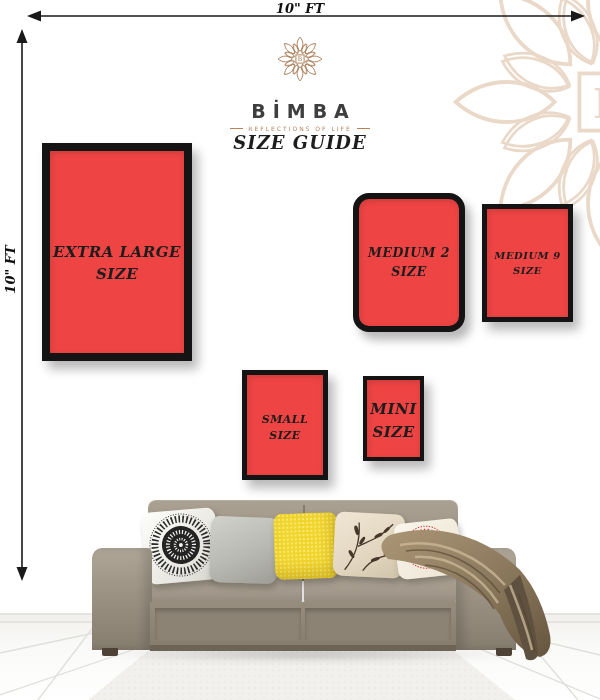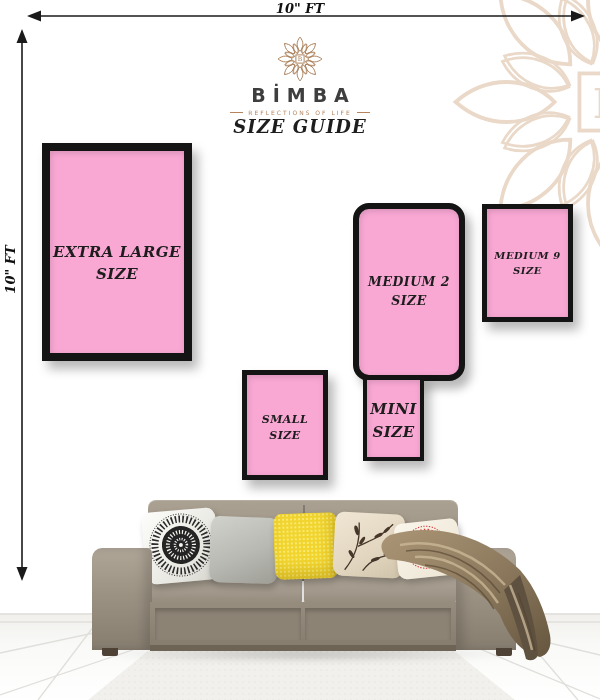--- a/index.html
+++ b/index.html
@@ -14,38 +14,38 @@
 
   
   .arrows-svg{position:absolute;left:0;top:0;width:600px;height:700px;z-index:3;pointer-events:none;}
   .top-dim-label{position:absolute;top:1px;left:0;width:600px;text-align:center;
                  font-style:italic;font-weight:bold;font-size:13px;color:#111;z-index:4;}
   .left-dim-label{position:absolute;left:-20px;top:262px;width:60px;text-align:center;
                   transform:rotate(-90deg);font-style:italic;font-weight:bold;font-size:13px;color:#111;z-index:4;}
 
   
   .brand{position:absolute;top:36px;left:0;width:600px;text-align:center;z-index:2;}
-  .brand-name{margin-top:2px;font-family:"DejaVu Sans",sans-serif;font-size:19px;font-weight:600;
+  .brand-name{margin-top:18px;font-family:"DejaVu Sans",sans-serif;font-size:19px;font-weight:600;
               letter-spacing:7px;padding-left:7px;color:#3e3e3e;}
   .brand-tagline-row{margin-top:3px;display:flex;align-items:center;justify-content:center;gap:5px;}
   .tag-dash{display:inline-block;width:13px;height:1px;background:#b5845f;}
   .brand-tagline{font-family:"DejaVu Sans",sans-serif;font-size:6px;letter-spacing:2px;color:#b5845f;}
   .size-guide-heading{font-style:italic;font-weight:bold;font-size:18px;
                       letter-spacing:1px;color:#1d1d1d;}
 
   
-  .frame{position:absolute;box-sizing:border-box;background:#f9a8d4;border-style:solid;border-color:#141414;
+  .frame{position:absolute;box-sizing:border-box;background:#ef4444;border-style:solid;border-color:#141414;
          box-shadow:6px 8px 10px rgba(0,0,0,0.28), inset 1px 2px 6px rgba(0,0,0,0.14);
          display:flex;align-items:center;justify-content:center;text-align:center;z-index:2;
          font-style:italic;font-weight:bold;color:#1d1d1d;}
   .frame-line{display:block;line-height:1.5;letter-spacing:0.5px;}
   .frame-xl  {left:42px;  top:143px; width:150px; height:218px; border-width:8px; font-size:15px;}
   .frame-xl .frame-label{padding-top:22px;}
   .frame-l   {left:208px; top:168px; width:129px; height:180px; border-width:7px; font-size:15px;}
-  .frame-m2  {left:353px; top:203px; width:112px; height:178px; border-width:6px; font-size:12.5px;border-radius:16px;}
+  .frame-m2  {left:353px; top:193px; width:112px; height:139px; border-width:6px; font-size:12.5px;border-radius:16px;}
   .frame-m1  {left:482px; top:204px; width:91px;  height:118px; border-width:5px; font-size:10px;}
   .frame-s   {left:242px; top:370px; width:86px;  height:110px; border-width:5px; font-size:11px;}
   .frame-s .frame-label{padding-top:6px;}
   .frame-mini{left:363px; top:376px; width:61px;  height:85px;  border-width:4px; font-size:15px;}
   .frame-mini .frame-label{padding-top:4px;}
 
   
   .floor{position:absolute;left:0;top:613px;width:600px;height:87px;z-index:1;
          background:linear-gradient(180deg,#f0efec 0%,#f9f9f7 35%,#ffffff 100%);}
   .floor-svg{position:absolute;left:0;top:613px;width:600px;height:87px;z-index:1;}

